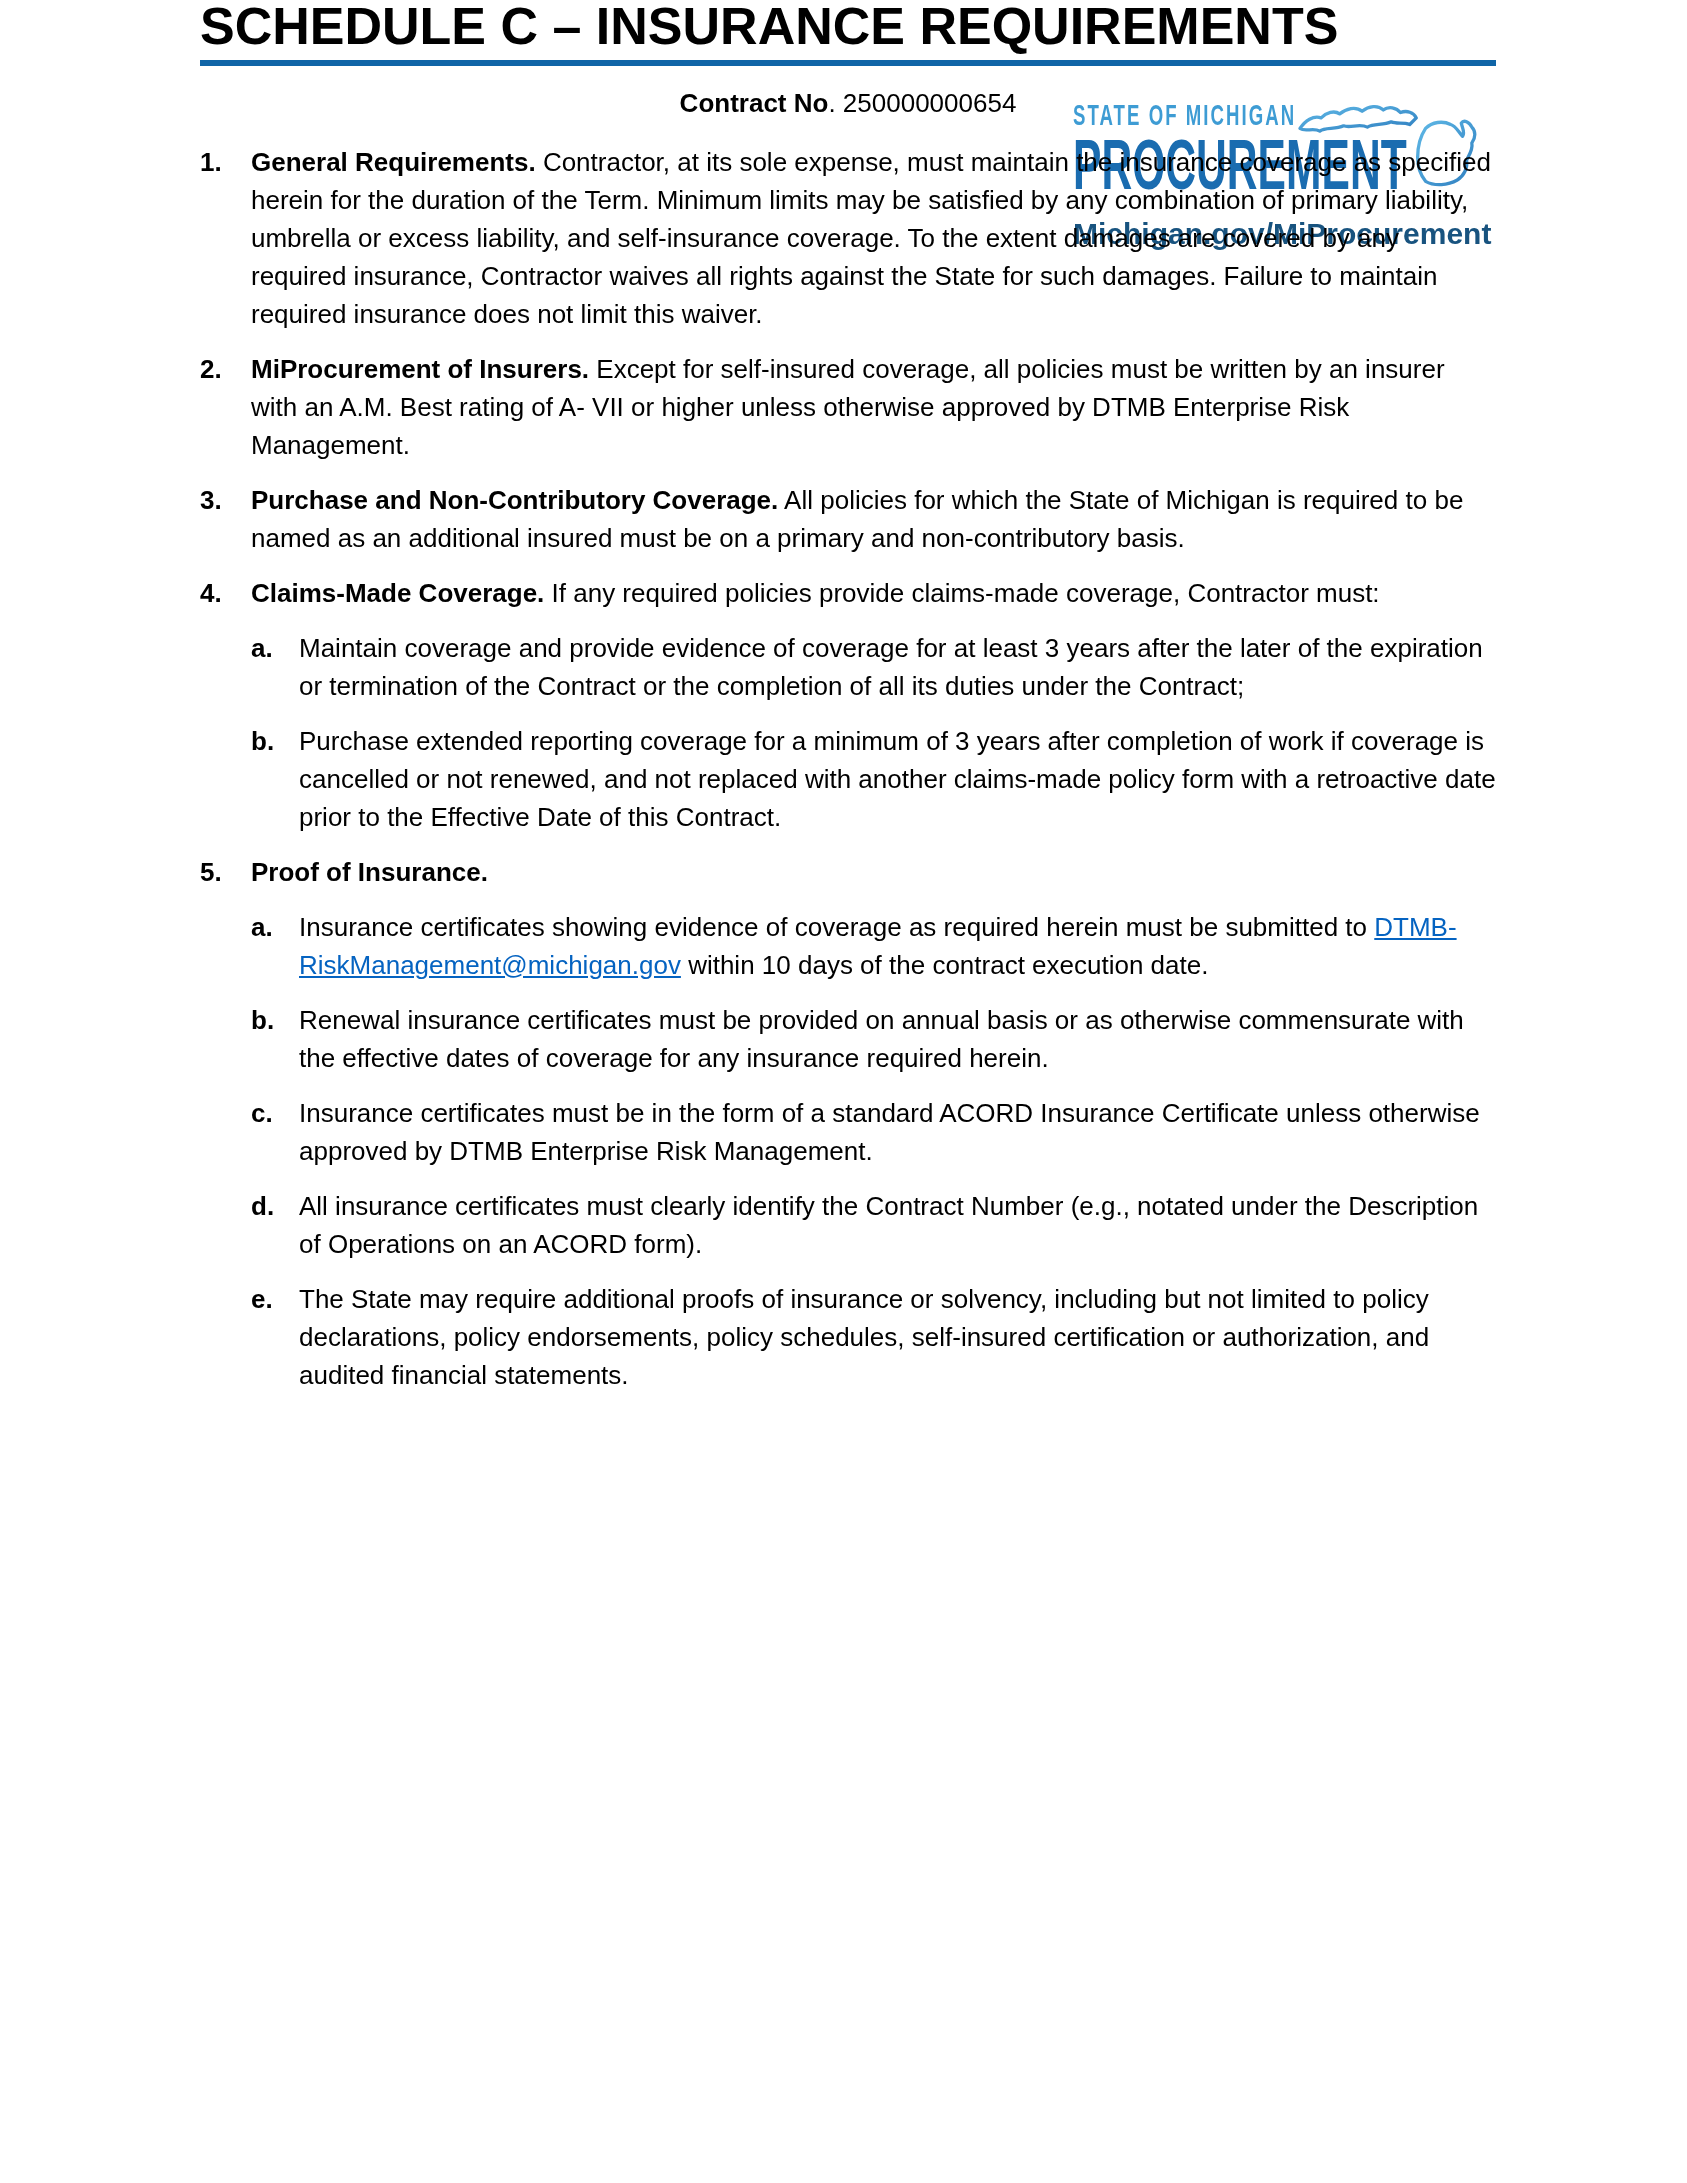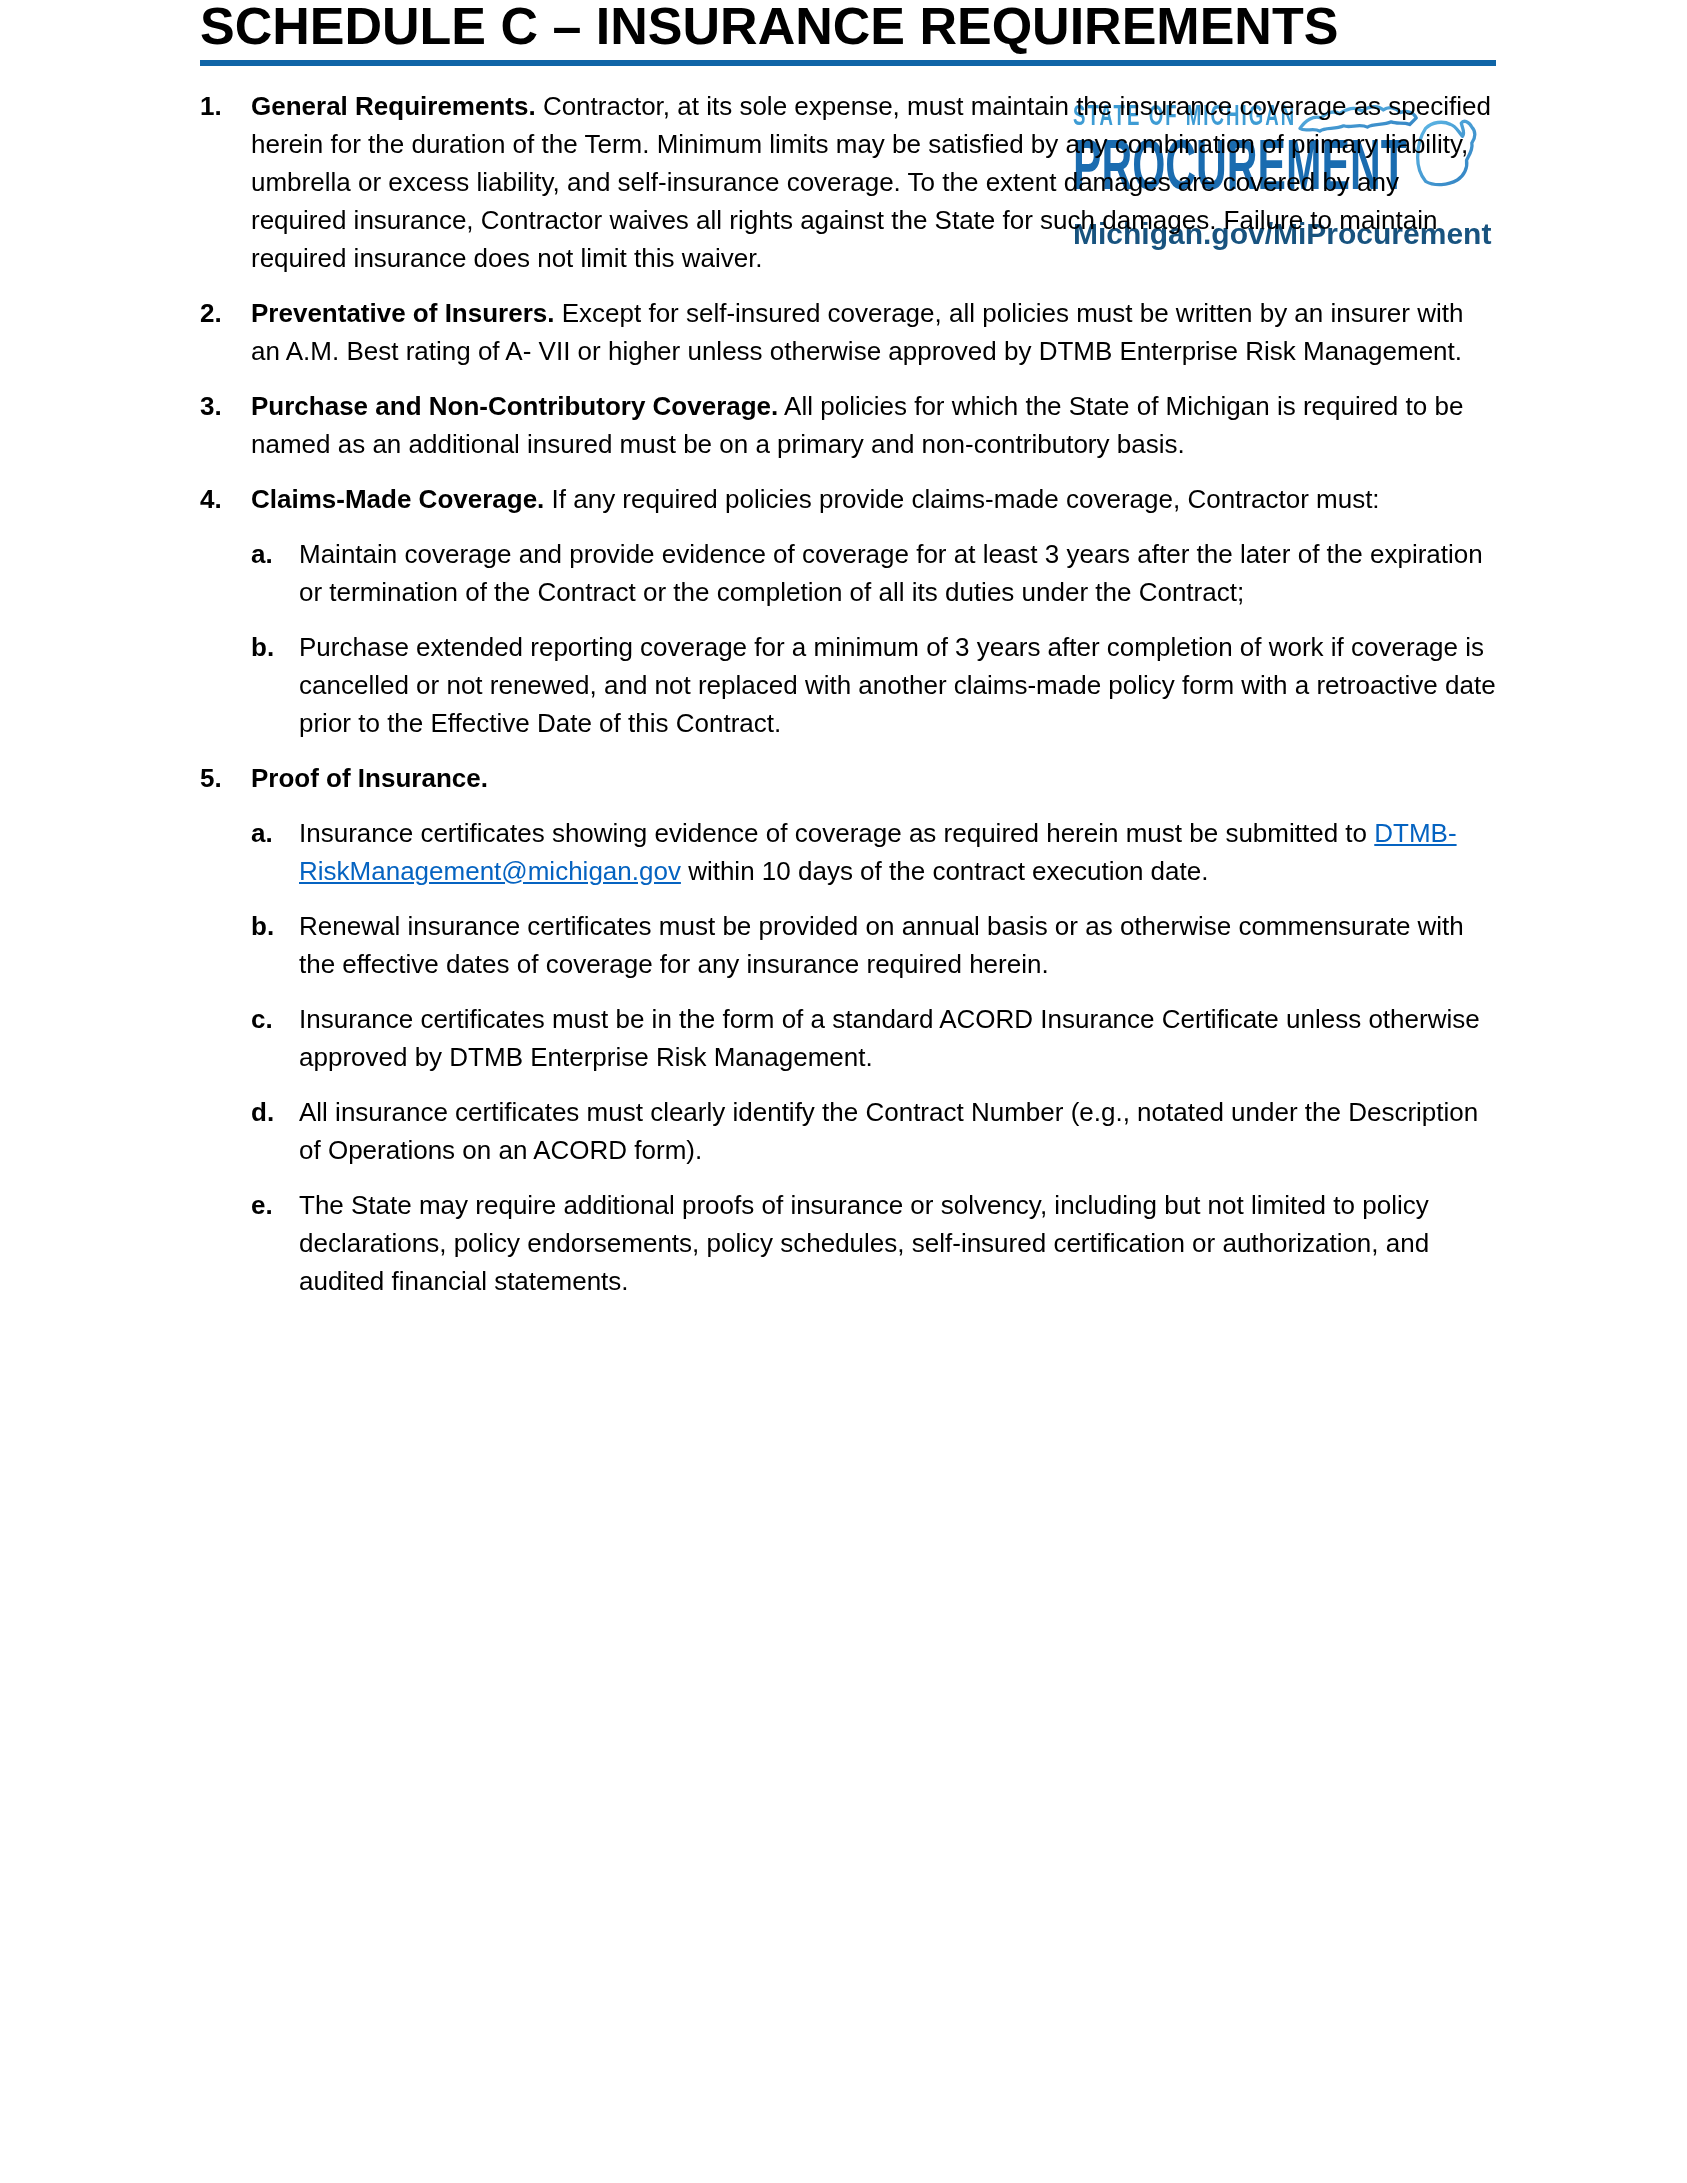--- a/index.html
+++ b/index.html
@@ -85,32 +85,33 @@
       <path d="M6 52 C14 40 26 32 38 36 C46 28 58 24 66 30 C76 22 90 18 100 26 C110 18 124 16 132 24 C140 18 152 20 158 28 C168 24 178 28 182 36 L172 46 C162 42 152 46 144 42 C132 48 118 44 108 50 C96 44 82 52 72 48 C60 54 44 50 36 56 C26 50 14 58 6 52 Z" stroke="url(#mapGrad)" stroke-width="5" stroke-linejoin="round"></path>
       <path d="M196 52 C188 64 184 80 184 96 C184 110 188 122 196 132 C210 140 230 138 244 130 C254 124 260 112 258 100 C262 92 268 84 266 74 C272 66 272 56 266 50 C262 42 254 38 250 44 C252 52 256 58 252 64 C246 58 242 48 234 46 C222 40 206 42 196 52 Z" stroke="url(#mapGrad)" stroke-width="5" stroke-linejoin="round"></path>
     </svg>
     <div class="logo-url">Michigan.gov/MiProcurement</div>
   </div>
 
   <div class="content">
 
     <h1 class="title">SCHEDULE C – INSURANCE REQUIREMENTS</h1>
 
+    <p class="contract"><span class="lbl">Contract No</span><span>. </span><span>250000000654</span></p>
 
 
     <ol class="sections">
 
       <li class="sec">
         <span class="sec-num">1.</span>
         <div class="sec-body"><b class="sec-heading">General Requirements.</b><span> Contractor, at its sole expense, must maintain the insurance coverage as specified herein for the duration of the Term. Minimum limits may be satisfied by any combination of primary liability, umbrella or excess liability, and self-insurance coverage. To the extent damages are covered by any required insurance, Contractor waives all rights against the State for such damages. Failure to maintain required insurance does not limit this waiver.</span></div>
       </li>
 
       <li class="sec">
         <span class="sec-num">2.</span>
-        <div class="sec-body"><b class="sec-heading">Preventative of Insurers.</b><span> Except for self-insured coverage, all policies must be written by an insurer with an A.M. Best rating of A- VII or higher unless otherwise approved by DTMB Enterprise Risk Management.</span></div>
+        <div class="sec-body"><b class="sec-heading">MiProcurement of Insurers.</b><span> Except for self-insured coverage, all policies must be written by an insurer with an A.M. Best rating of A- VII or higher unless otherwise approved by DTMB Enterprise Risk Management.</span></div>
       </li>
 
       <li class="sec">
         <span class="sec-num">3.</span>
         <div class="sec-body"><b class="sec-heading">Purchase and Non-Contributory Coverage.</b><span> All policies for which the State of Michigan is required to be named as an additional insured must be on a primary and non-contributory basis.</span></div>
       </li>
 
       <li class="sec">
         <span class="sec-num">4.</span>
         <div class="sec-body"><b class="sec-heading">Claims-Made Coverage.</b><span> If any required policies provide claims-made coverage, Contractor must:</span>

